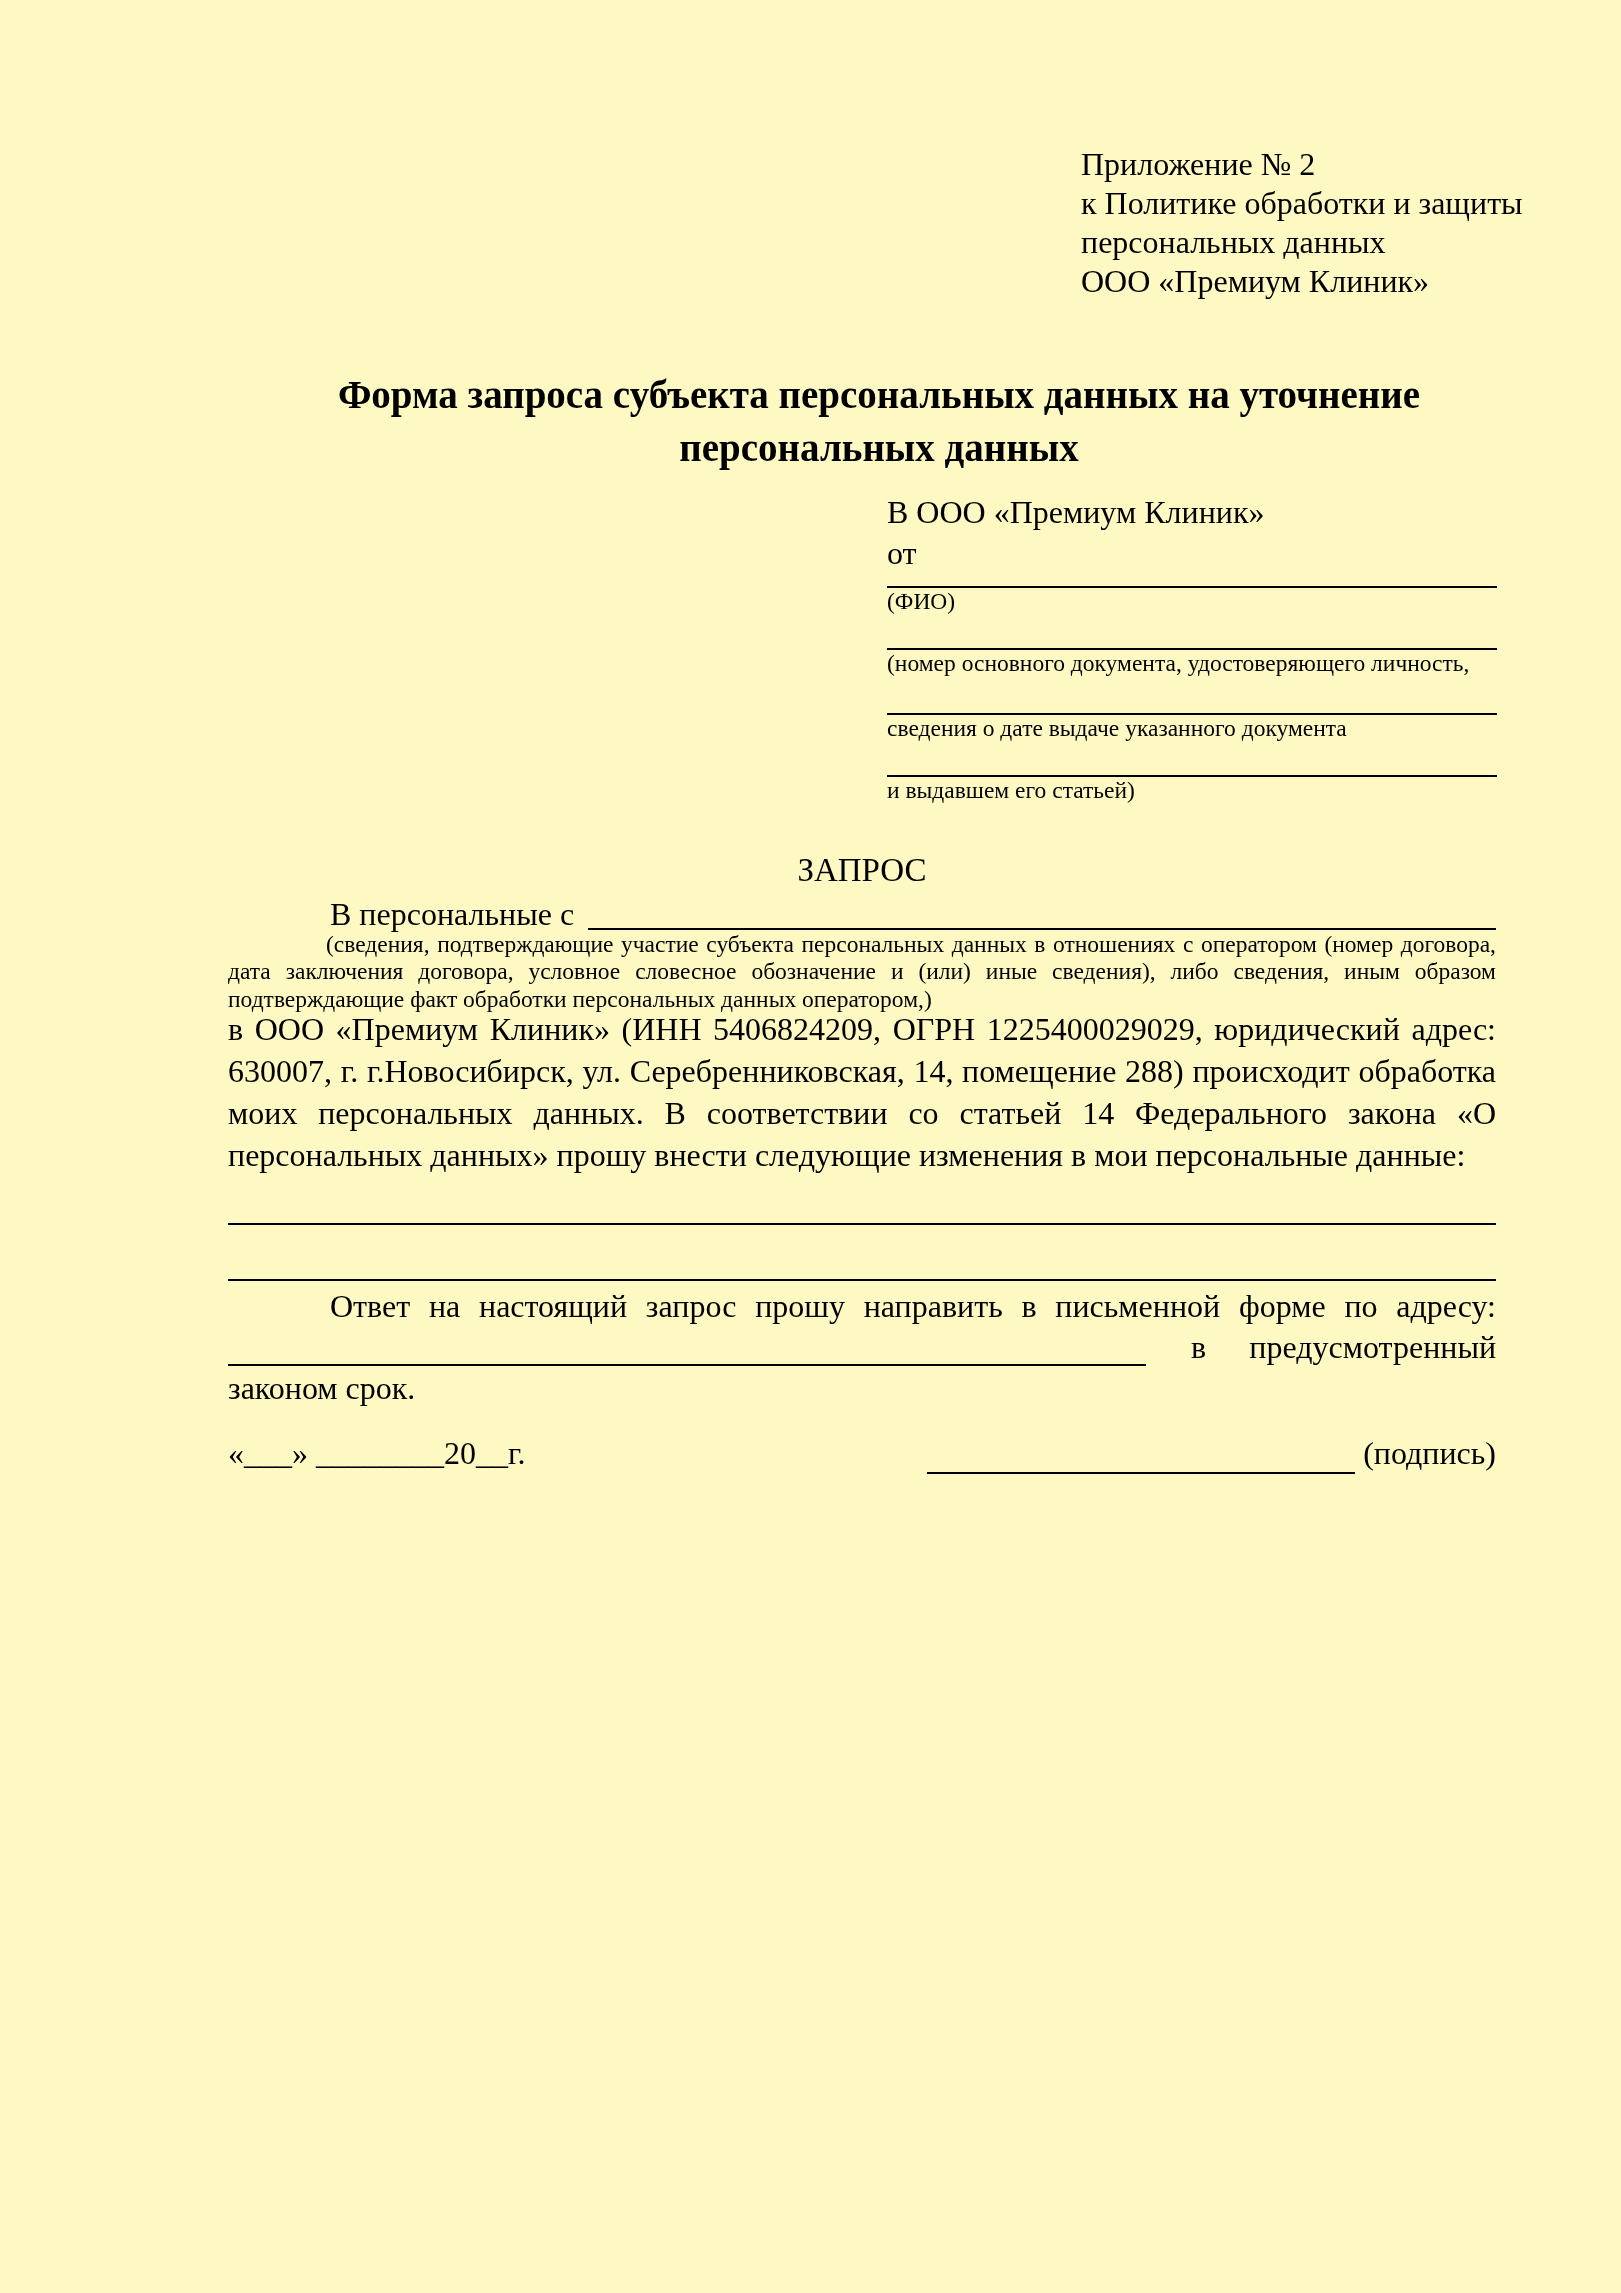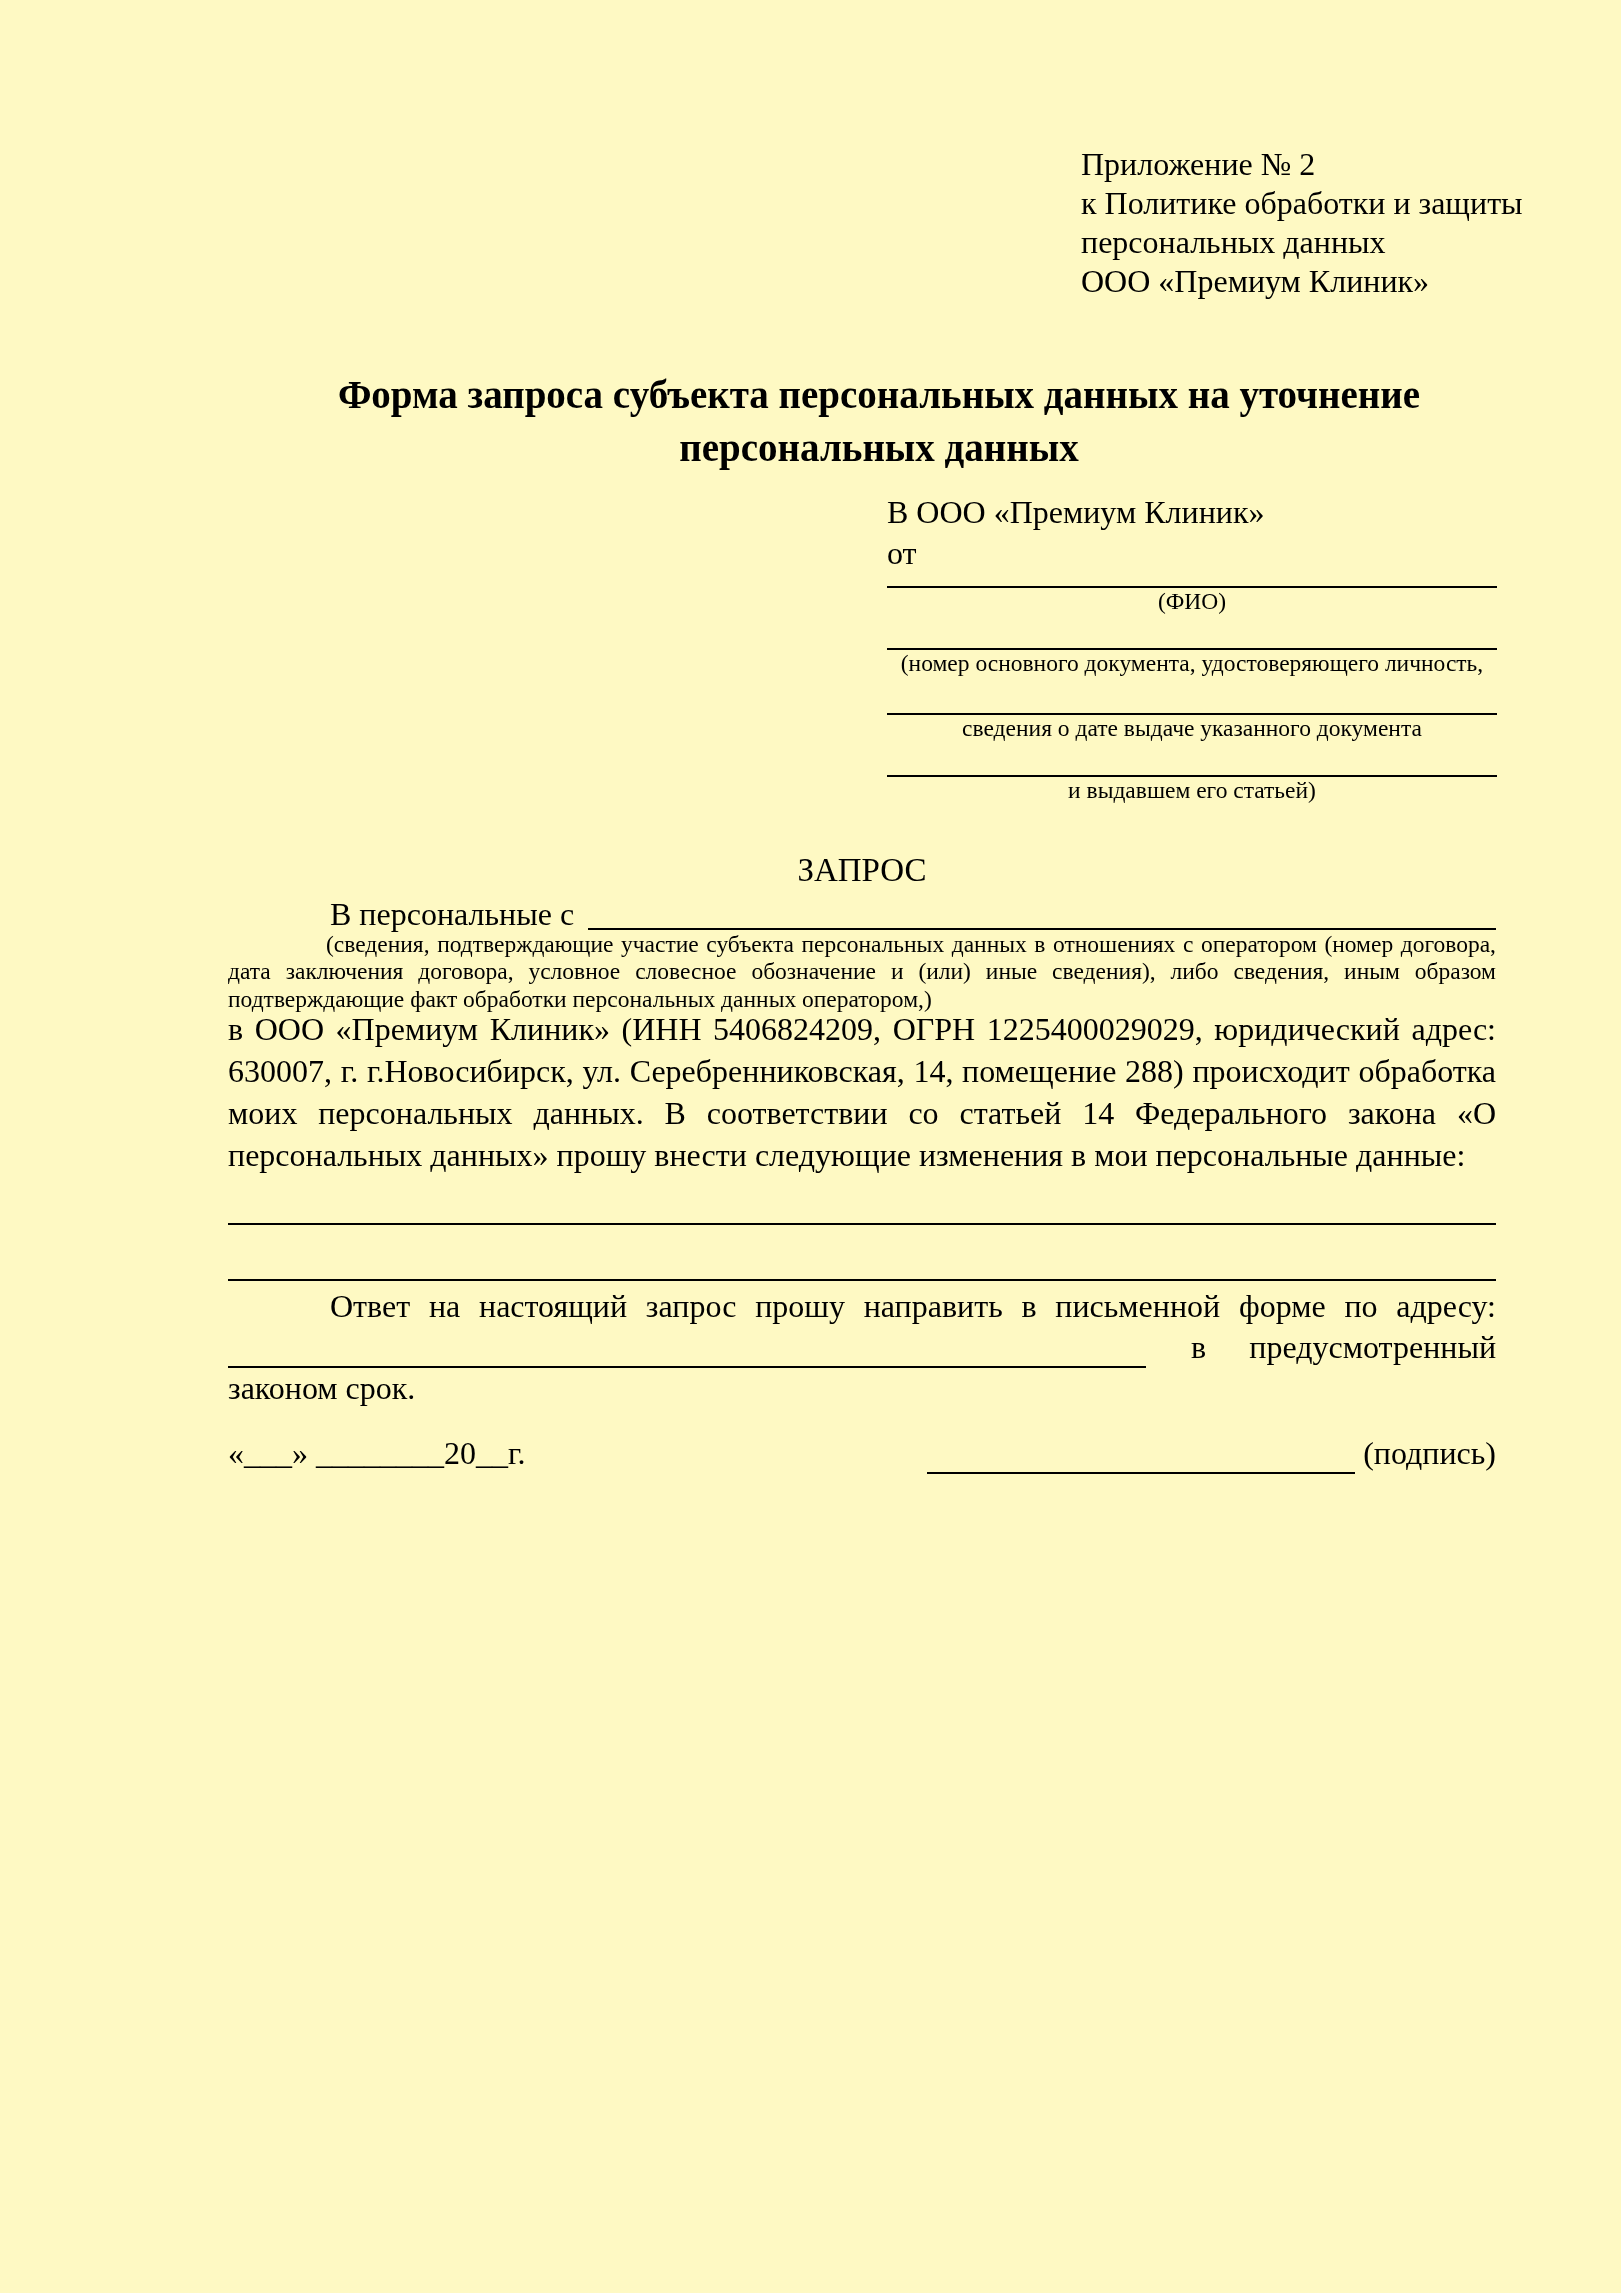--- a/index.html
+++ b/index.html
@@ -45,21 +45,20 @@
     width: 610px;
     font-size: 32px;
     line-height: 41px;
   }
   .addressee .rule       { height: 11.8px; border-bottom: 2px solid #000; }
   .addressee .rule.tall  { height: 33px; }
   .addressee .rule.tall2 { height: 35px; }
   .addressee .cap {
     font-size: 23.5px;
     line-height: 27.4px;
-    text-align: center;
   }
 
   .zapros {
     position: absolute;
     left: 228px;
     top: 851px;
     width: 1268px;
     text-align: center;
     font-size: 33px;
     line-height: 39px;
@@ -125,21 +124,21 @@
     text-align: justify;
     text-align-last: justify;
     text-indent: 102px;
   }
   .reply-l2 {
     position: absolute;
     left: 228px;
     top: 1327px;
     width: 1268px;
     display: flex;
-    align-items: flex-end;
+    align-items: flex-start;
     font-size: 32px;
     line-height: 41px;
   }
   .reply-l2 .addr-rule {
     width: 918px;
     height: 37px;
     border-bottom: 2px solid #000;
   }
   .reply-l2 .l2-suffix {
     flex: 1;

